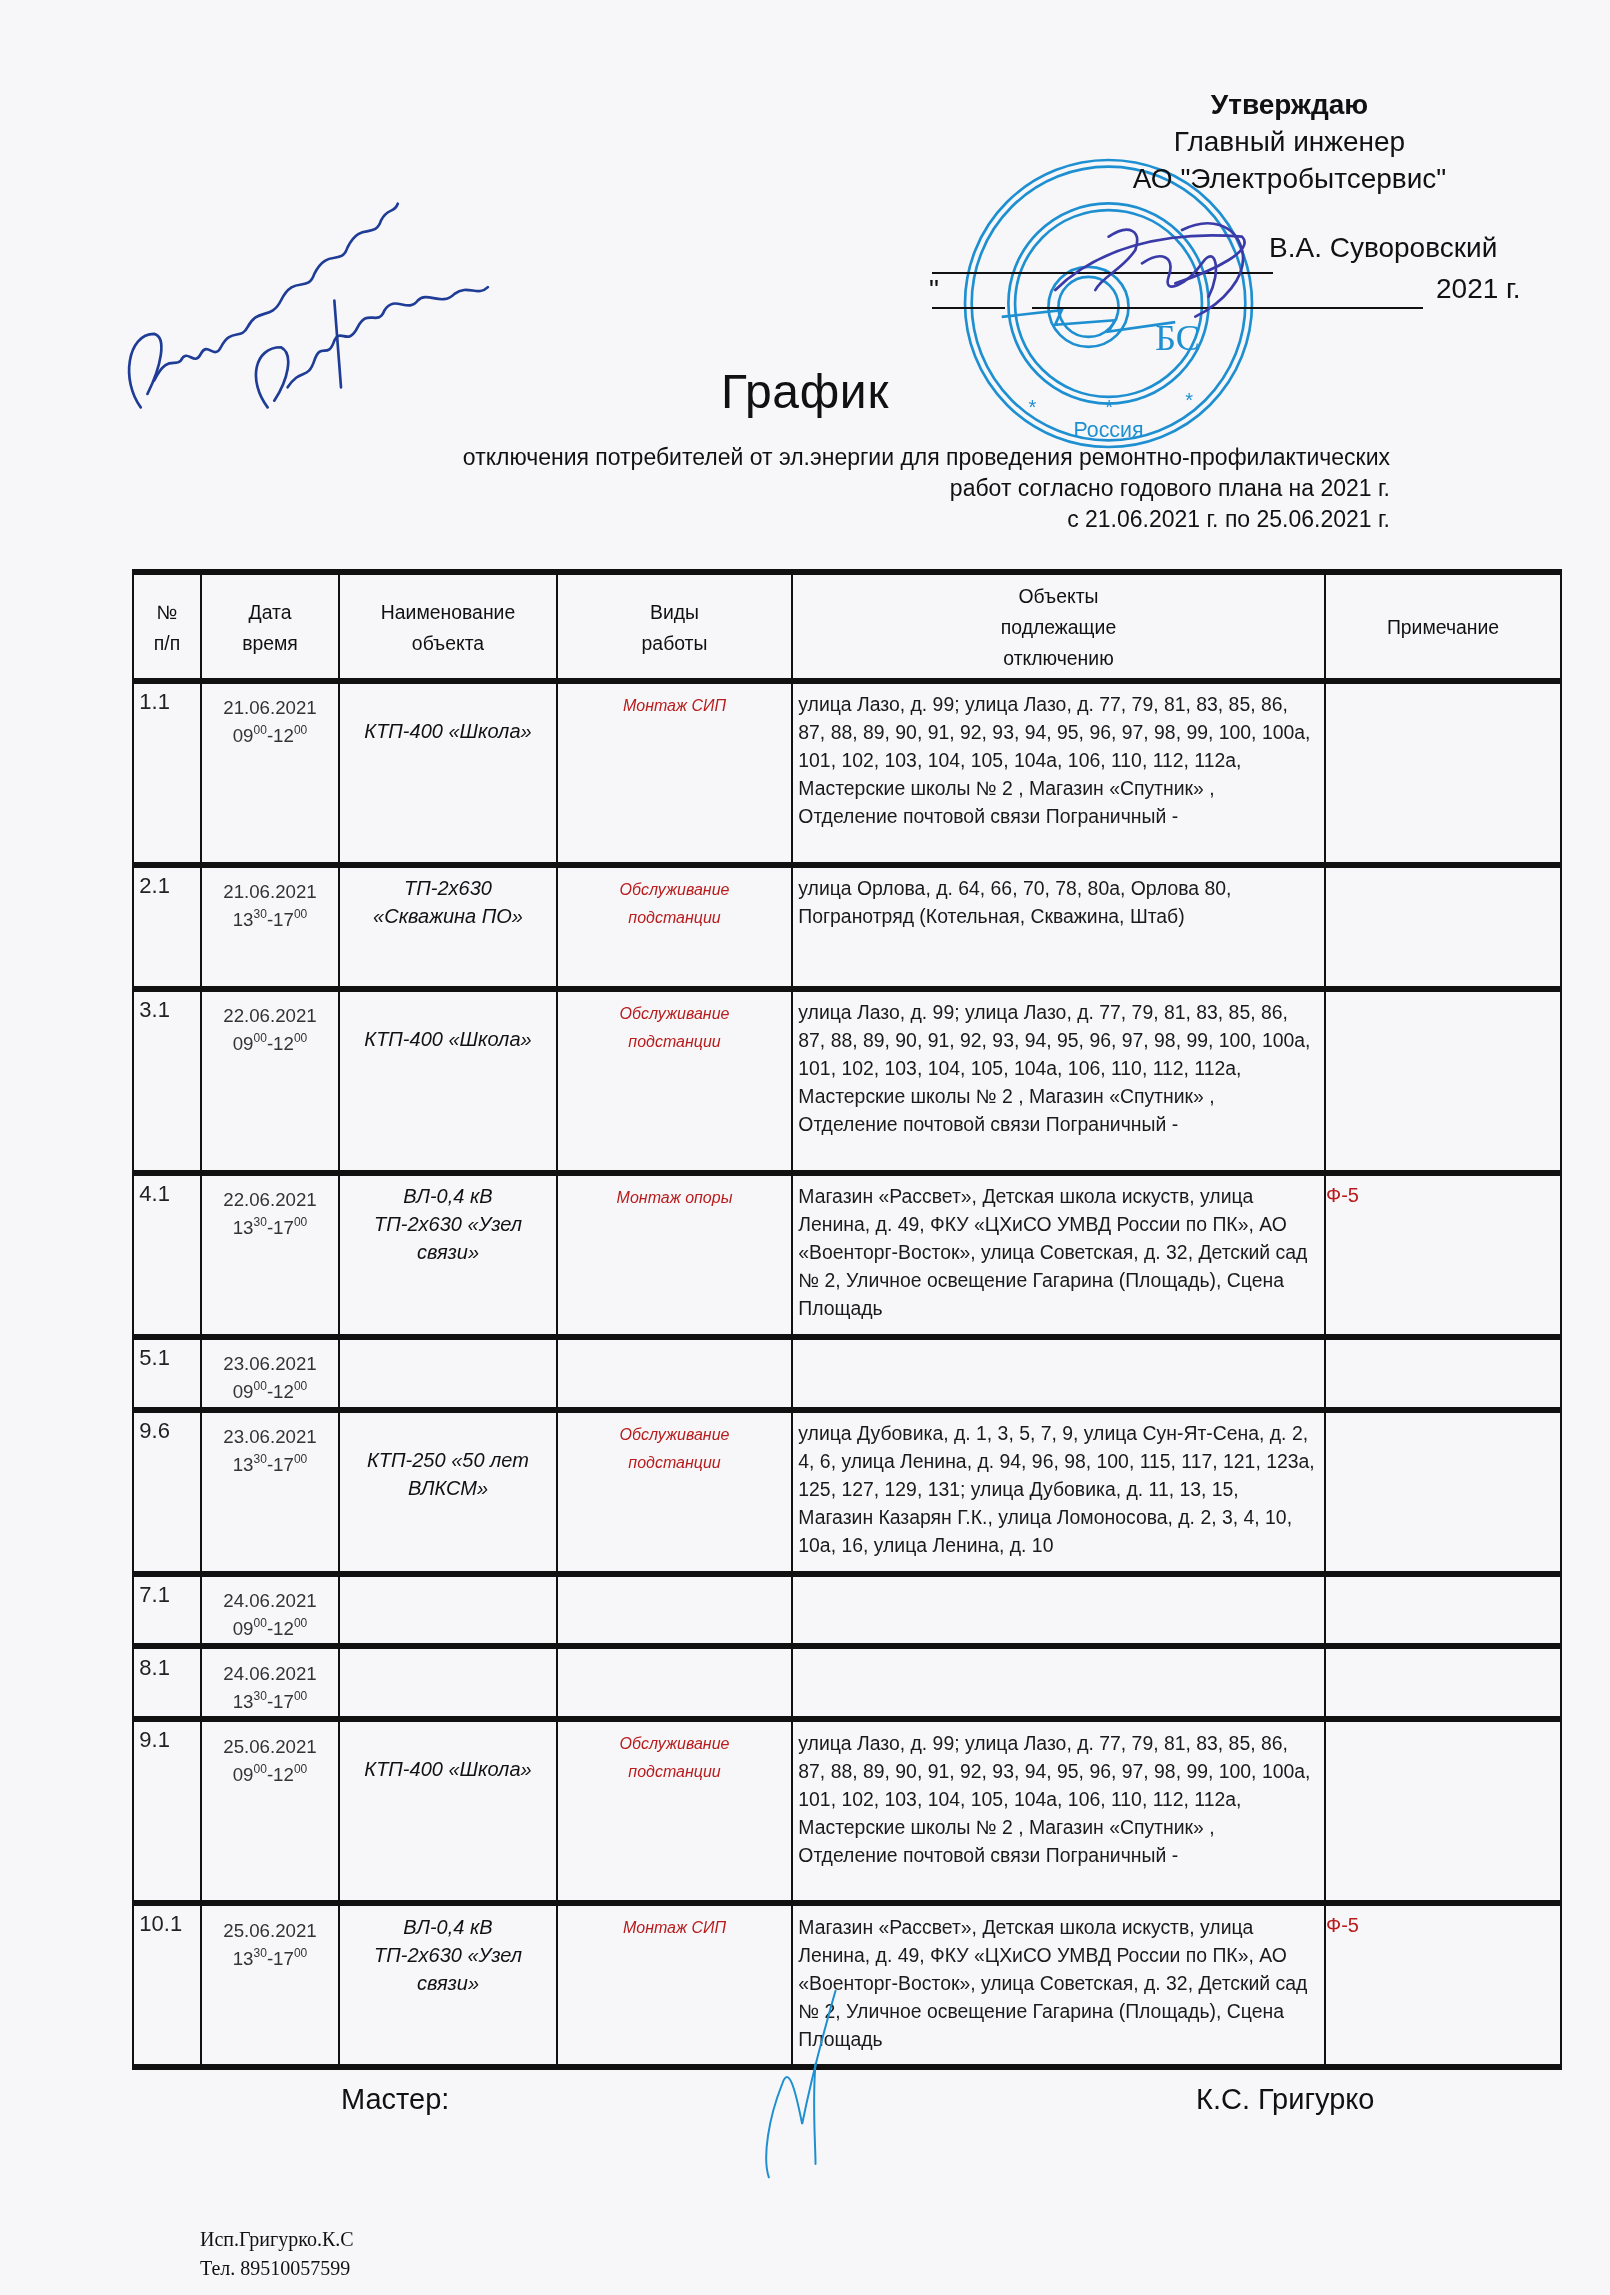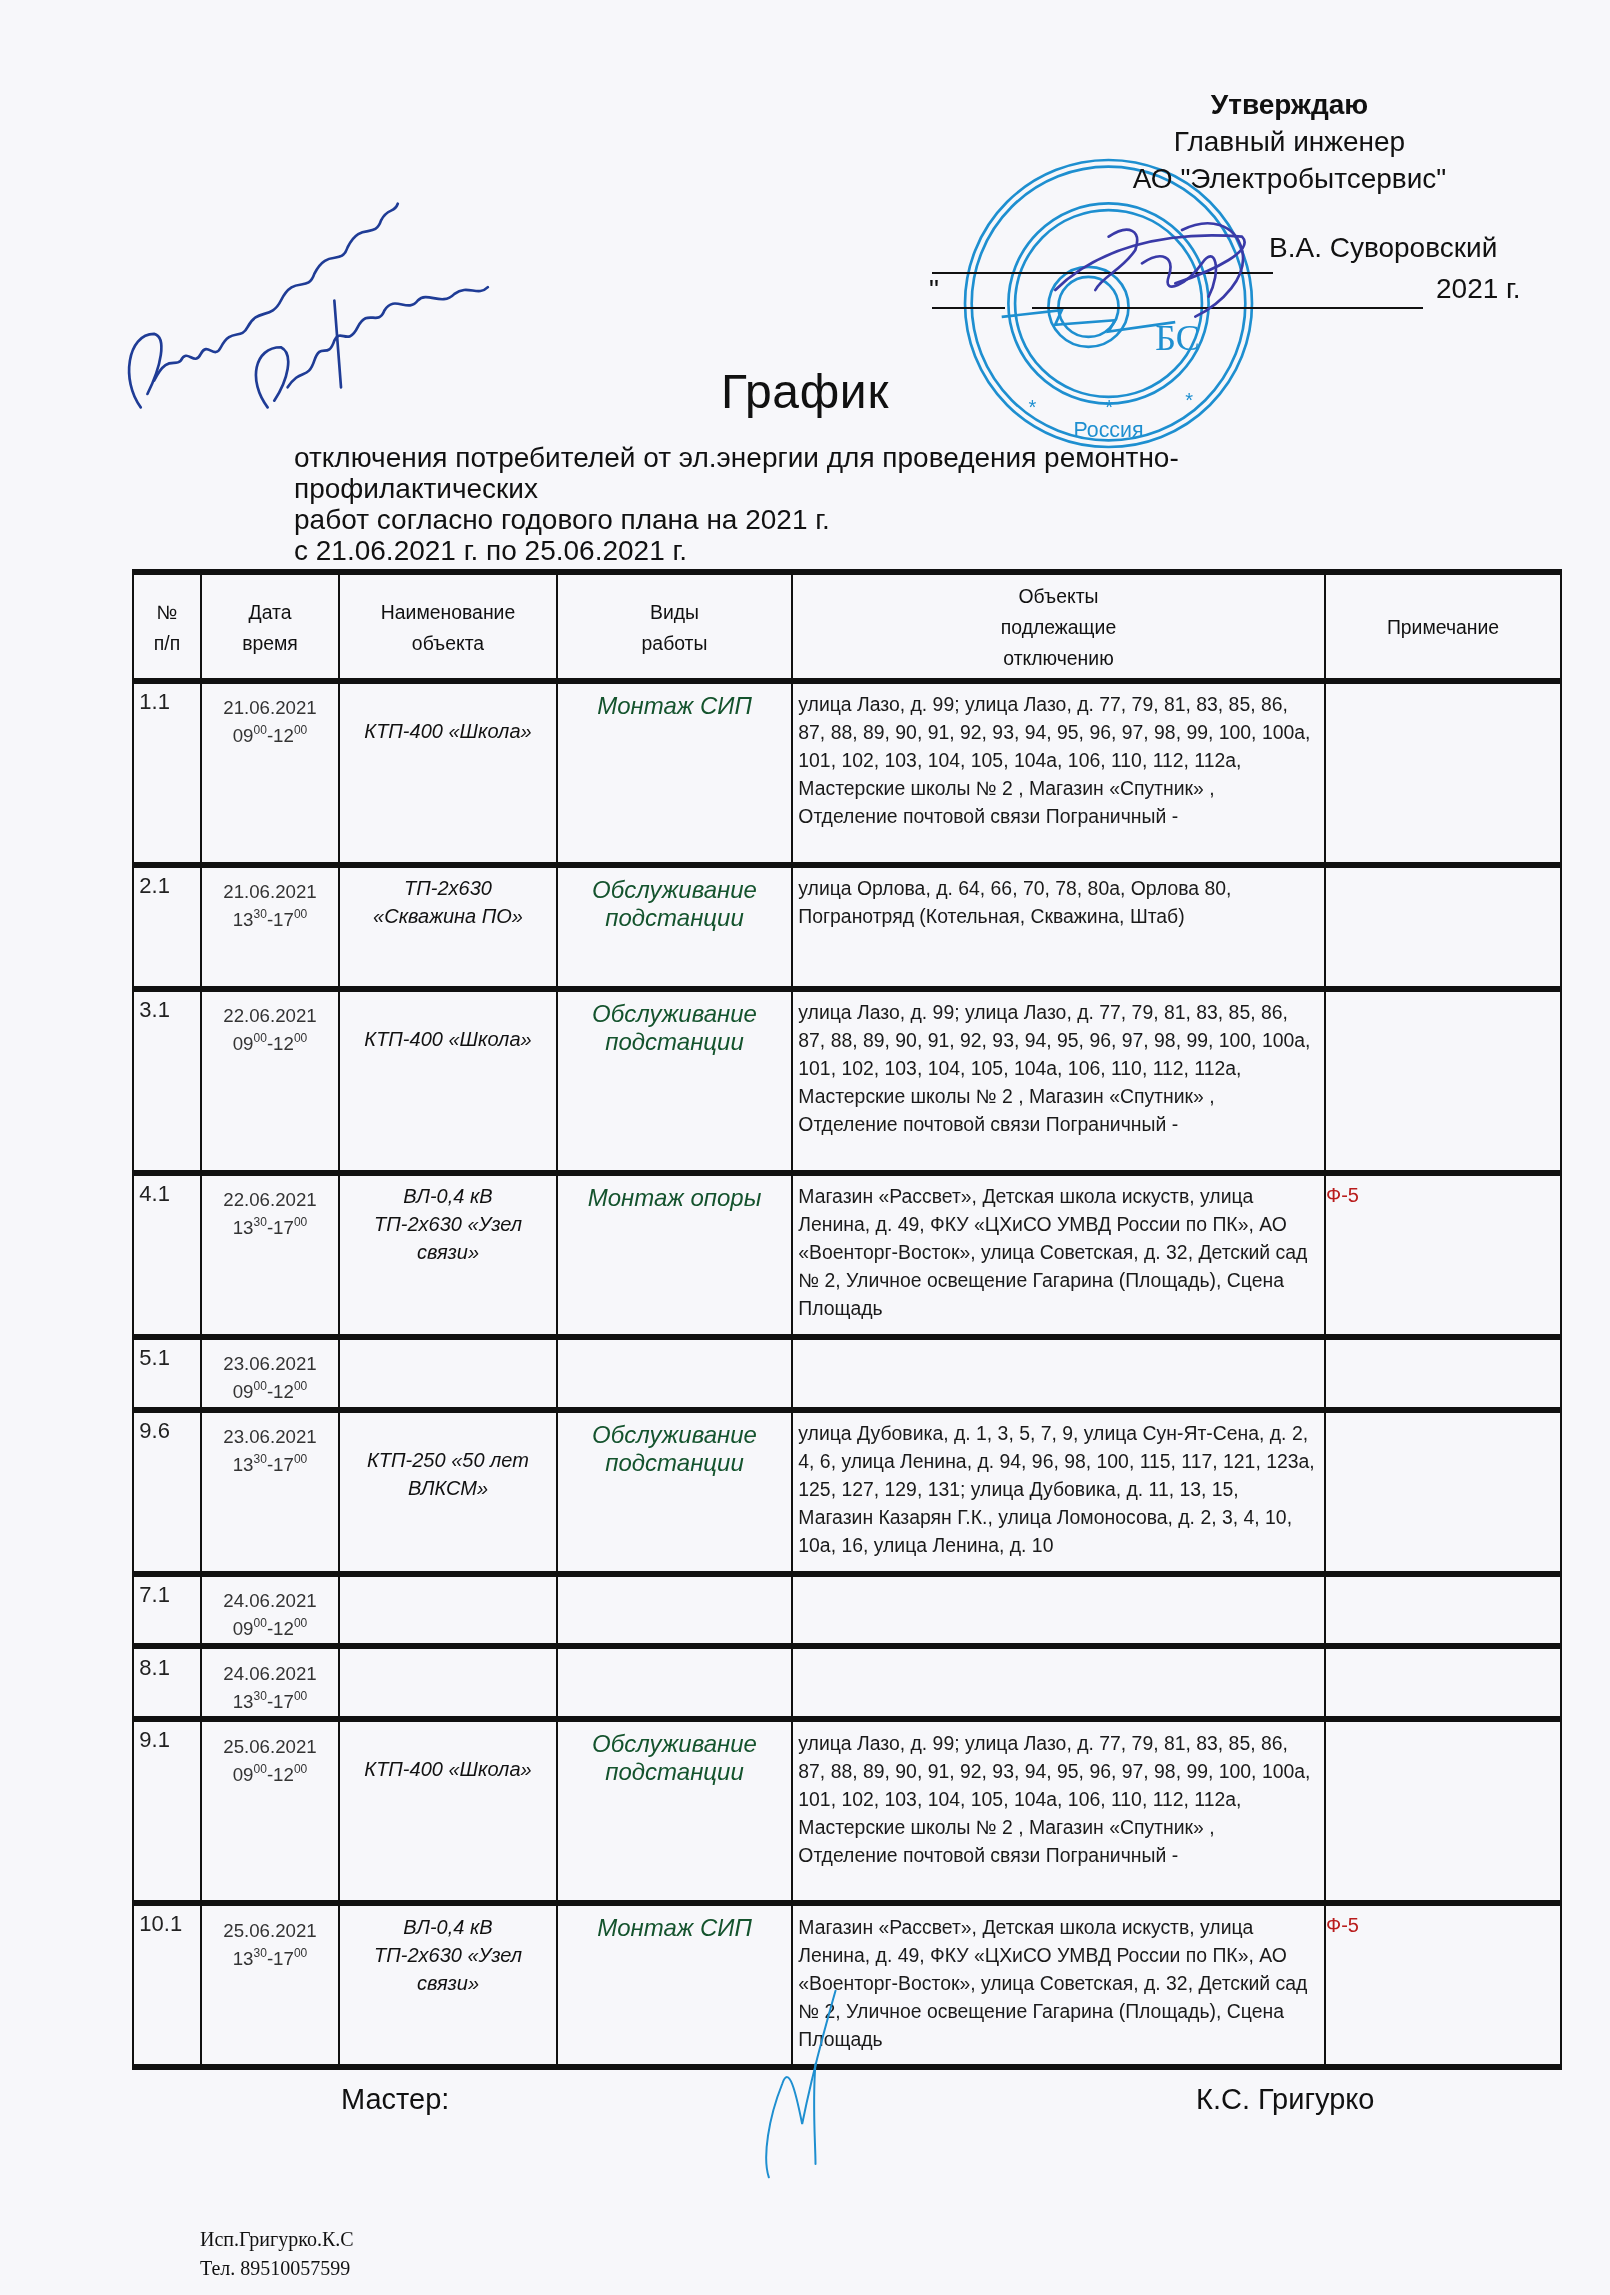--- a/index.html
+++ b/index.html
@@ -22,21 +22,21 @@
   .approve-year { left: 1436px; top: 273px; font-size: 28px; }
 
   
   .stamp { left: 955px; top: 150px; width: 307px; height: 307px; }
   .sign-handwritten { left: 114px; top: 167px; width: 434px; height: 247px; }
   .sign-engineer { left: 1042px; top: 210px; width: 220px; height: 120px; }
   .sign-master { left: 722px; top: 1984px; width: 147px; height: 200px; }
 
   
   .title { left: 0; width: 1610px; top: 364px; text-align: center; font-size: 48px; letter-spacing: 0.7px; }
-  .subtitle { left: 294px; width: 1096px; top: 442px; text-align: left; font-size: 28px; line-height: 31px; }
+  .subtitle { left: 294px; width: 1096px; top: 442px; text-align: right; font-size: 23px; line-height: 31px; }
 
   
   table.sched {
     position: absolute; left: 132px; top: 569px; width: 1428px;
     border-collapse: collapse; table-layout: fixed;
     font-family: "Liberation Sans", sans-serif;
   }
   table.sched td, table.sched th {
     border-left: 2.7px solid #111; border-right: 2.7px solid #111;
     border-top: 6.7px solid #111; border-bottom: 6.7px solid #111;
@@ -48,21 +48,21 @@
   .c-name { width: 218px; }
   .c-work { width: 235px; }
   .c-obj { width: 533px; }
   .c-note { width: 236px; }
 
   td.num { font-size: 22px; padding: 5.3px 0 0 5.3px !important; color: #222; }
   td.date { font-size: 18.7px; text-align: center; line-height: 28px; padding-top: 10.7px !important; color: #333; }
   td.date sup { font-size: 12px; vertical-align: 8px; line-height: 0; }
   td.name { text-align: center; font-weight: bold; font-style: italic; font-size: 20px; line-height: 28px; }
   td.name .nm { display: block; padding: 0 6.7px; }
-  td.work { text-align: center; font-style: italic; font-size: 24px; line-height: 28px; padding-top: 8px !important; color: #14532d; }
+  td.work { text-align: center; font-style: italic; font-size: 16px; line-height: 28px; padding-top: 8px !important; color: #b91c1c; }
   td.obj { font-size: 19.4px; line-height: 28px; padding: 6.7px 5.3px 0 5.3px !important; color: #1a1a1a; }
   td.note { text-align: left; font-size: 20px; padding-top: 8px !important; color: #b91c1c; }
 
   
   .master-label { left: 341px; top: 2083px; font-size: 29px; }
   .master-name { left: 1196px; top: 2083px; font-size: 29px; }
   .executor { left: 200px; top: 2225px; font-family: "Liberation Serif", serif; font-size: 20px; line-height: 29px; }
 </style>
 </head>
 <body>

